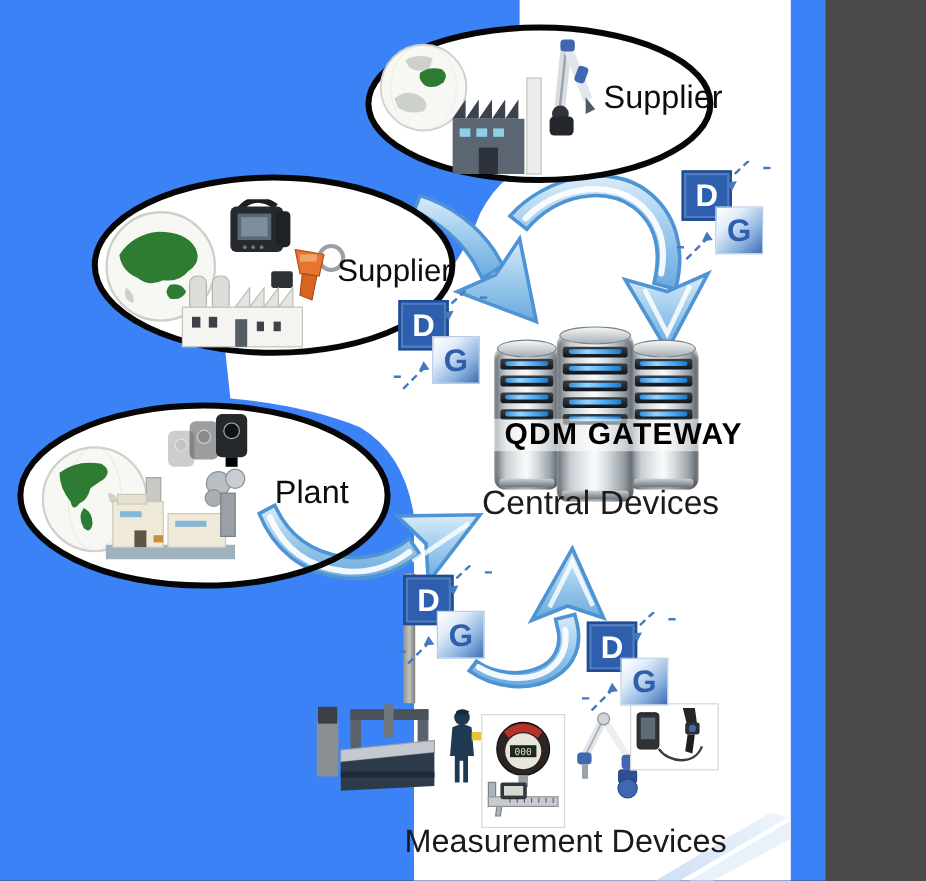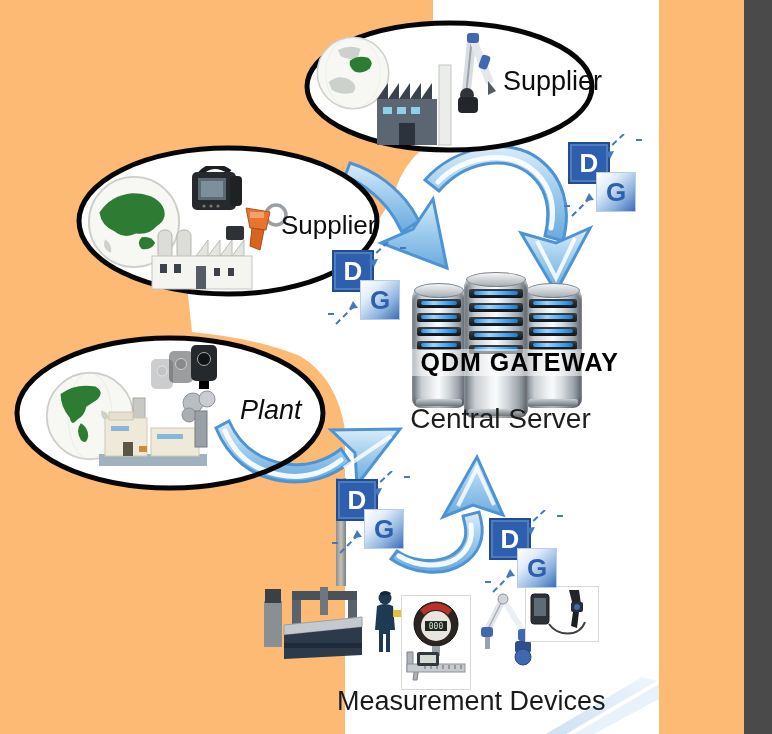--- a/index.html
+++ b/index.html
@@ -1,16 +1,16 @@
 <!DOCTYPE html>
 <html><head>
 <meta charset="utf-8">
 <style>
   html,body{margin:0;padding:0;background:#4a4a4a;}
-  .stage{position:relative;width:744px;height:734px;background:#fdba74;overflow:hidden;
+  .stage{position:relative;width:688px;height:734px;background:#3b82f6;overflow:hidden;
          font-family:"Liberation Sans",sans-serif;}
   .abs{position:absolute;}
   svg{display:block;}
   #bg{position:absolute;left:0;top:0;z-index:1;}
   .node{position:absolute;z-index:3;}
   .node-label{position:absolute;color:#0d0d0d;white-space:nowrap;}
   .lbl-top{font-size:27px;}
   .lbl-asia{font-size:26px;}
   .lbl-plant{font-size:27px;}
   
@@ -169,21 +169,21 @@
       <rect x="2" y="30" width="100" height="33" fill="#f4f4f1" stroke="#c4c4be"></rect>
       <rect x="10" y="38" width="7" height="9" fill="#3c424a"></rect>
       <rect x="24" y="38" width="7" height="9" fill="#3c424a"></rect>
       <rect x="46" y="40" width="10" height="23" fill="#565c64"></rect>
       <rect x="64" y="42" width="6" height="8" fill="#3c424a"></rect>
       <rect x="78" y="42" width="6" height="8" fill="#3c424a"></rect>
     </svg>
     <span class="node-label lbl-asia" style="left:202px;top:62px;">Supplier</span>
   </div>
 
-  <div class="node" style="left:28px;top:338px;width:306px;height:150px;font-style:italic;">
+  <div class="node" style="left:17px;top:338px;width:306px;height:150px;">
     <svg class="abs" style="left:16px;top:32px;" width="92" height="92" viewBox="0 0 100 100">
       <circle cx="50" cy="50" r="47" fill="#f7f7f4" stroke="#cfcfca" stroke-width="2"></circle>
       <ellipse cx="50" cy="50" rx="24" ry="47" fill="none" stroke="#ddddda" stroke-opacity=".5"></ellipse>
       <path d="M18,26 Q34,14 56,18 Q66,24 58,32 Q52,36 46,40 Q44,50 36,54 Q30,62 28,52 Q18,40 18,26 Z" fill="#2e7c33"></path>
       <path d="M40,58 q8,4 8,14 q-2,10 -8,4 q-6,-10 0,-18 Z" fill="#2e7c33"></path>
       <path d="M62,44 q10,2 8,10 q-8,2 -8,-10 Z" fill="#cdd1cb"></path>
     </svg>
     <svg class="abs" style="left:71px;top:58px;" width="108" height="74" viewBox="0 0 108 74">
       <path d="M0,58 L108,58 L108,70 L0,70 Z" fill="#9fb2bd"></path>
       <rect x="34" y="2" width="12" height="24" fill="#c9c9c4" stroke="#a7a7a2"></rect>
@@ -240,21 +240,21 @@
       <div class="slot"></div>
       <div class="slot"></div>
       <div class="slot"></div>
       <div class="slot"></div>
       <div class="tfoot"></div>
     </div>
   </div>
   <div class="qdm-band">
     <span class="qdm-title">QDM GATEWAY</span>
   </div>
-  <div class="server-caption">Central Server</div>
+  <div class="server-caption">Central Devices</div>
 
   <div class="dg" style="left:564px;top:134px;">
     <div class="sq d">D</div>
     <div class="sq g">G</div>
     <svg width="84" height="84">
       <g stroke="#4579bd" stroke-width="2" fill="none" stroke-dasharray="6,4">
         <line x1="60" y1="0" x2="45" y2="14"></line>
           <line x1="78" y1="6" x2="68" y2="6"></line>
         <line x1="8" y1="82" x2="26" y2="64"></line>
           <line x1="0" y1="72" x2="8" y2="72"></line>

